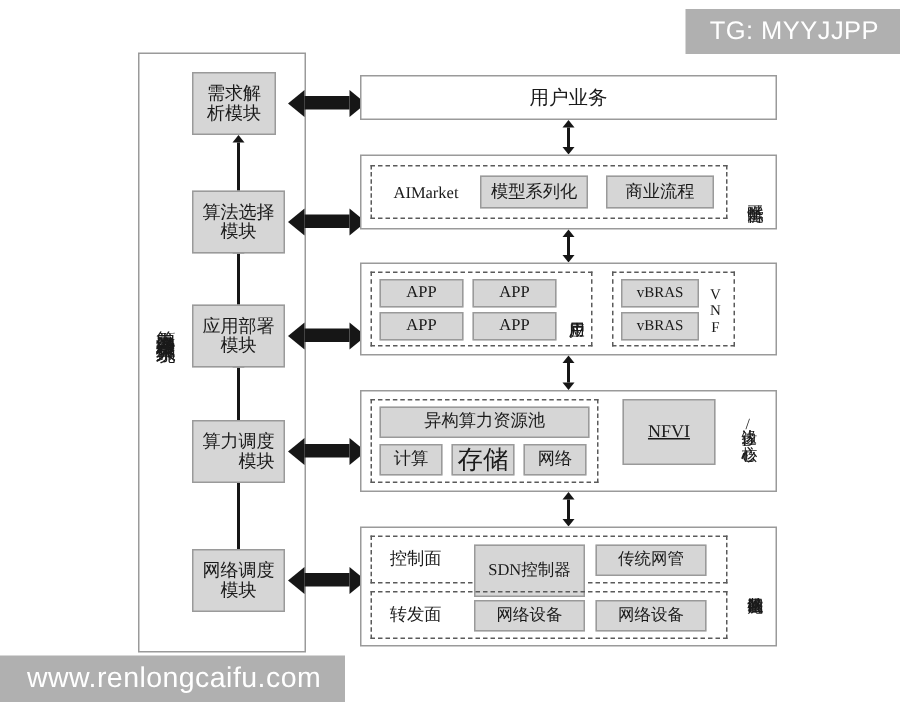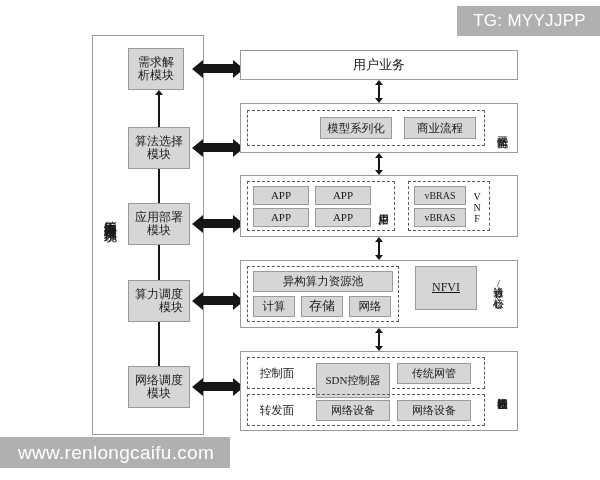--- a/index.html
+++ b/index.html
@@ -171,20 +171,21 @@
   <div class="harrow" style="left:203px; top:296px; width:30px;"></div>
   <div class="harrow" style="left:203px; top:382px; width:30px;"></div>
 
   <div class="solid" style="left:240px; top:50px; width:278px; height:30px;"></div>
   <div class="plain cn" style="left:240px; top:50px; width:278px; height:30px; font-size:13px;">用户业务</div>
 
   <div class="varrow" style="left:378px; top:85px; height:13px;"></div>
 
   <div class="solid" style="left:240px; top:103px; width:278px; height:50px;"></div>
   <div class="dashed" style="left:247px; top:110px; width:238px; height:36px;"></div>
+  <div class="plain en" style="left:253px; top:119px; width:62px; height:20px; font-size:11px;">AIMarket</div>
   <div class="gray cn" style="left:320px; top:117px; width:72px; height:22px; font-size:11.5px;">模型系列化</div>
   <div class="gray cn" style="left:404px; top:117px; width:72px; height:22px; font-size:11.5px;">商业流程</div>
   <div class="vert cn vert-tight" style="left:490px; top:105px; width:24px; height:46px; font-size:11px;">赋能平台</div>
 
   <div class="varrow" style="left:378px; top:158px; height:12px;"></div>
 
   <div class="solid" style="left:240px; top:175px; width:278px; height:62px;"></div>
   <div class="dashed" style="left:247px; top:181px; width:148px; height:50px;"></div>
   <div class="gray en" style="left:253px; top:186px; width:56px; height:19px; font-size:11px;">APP</div>
   <div class="gray en" style="left:315px; top:186px; width:56px; height:19px; font-size:11px;">APP</div>
@@ -196,21 +197,21 @@
   <div class="gray en" style="left:414px; top:186px; width:52px; height:19px; font-size:10px;">vBRAS</div>
   <div class="gray en" style="left:414px; top:208px; width:52px; height:19px; font-size:10px;">vBRAS</div>
   <div class="vert en vert-tight" style="left:468px; top:190px; width:18px; height:34px; font-size:10px;">VNF</div>
 
   <div class="varrow" style="left:378px; top:242px; height:13px;"></div>
 
   <div class="solid" style="left:240px; top:260px; width:278px; height:68px;"></div>
   <div class="dashed" style="left:247px; top:266px; width:152px; height:56px;"></div>
   <div class="gray cn" style="left:253px; top:271px; width:140px; height:21px; font-size:11.5px;">异构算力资源池</div>
   <div class="gray cn" style="left:253px; top:296px; width:42px; height:21px; font-size:11.5px;">计算</div>
-  <div class="gray cn" style="left:301px; top:296px; width:42px; height:21px; font-size:13px;">存储</div>
+  <div class="gray cn" style="left:301px; top:296px; width:42px; height:21px; font-size:17px;">存储</div>
   <div class="gray cn" style="left:349px; top:296px; width:42px; height:21px; font-size:11.5px;">网络</div>
   <div class="gray en" style="left:415px; top:266px; width:62px; height:44px; font-size:12px;text-decoration:underline;">NFVI</div>
   <div class="vert cn vert-tight" style="left:486px; top:262px; width:24px; height:64px; font-size:10.5px;">边缘/核心DC</div>
 
   <div class="varrow" style="left:378px; top:333px; height:13px;"></div>
 
   <div class="solid" style="left:240px; top:351px; width:278px; height:80px;"></div>
 
   <div class="dashed" style="left:247px; top:357px; width:238px; height:32px;"></div>
   <div class="plain cn" style="left:251px; top:363px; width:52px; height:20px; font-size:11.5px;">控制面</div>

